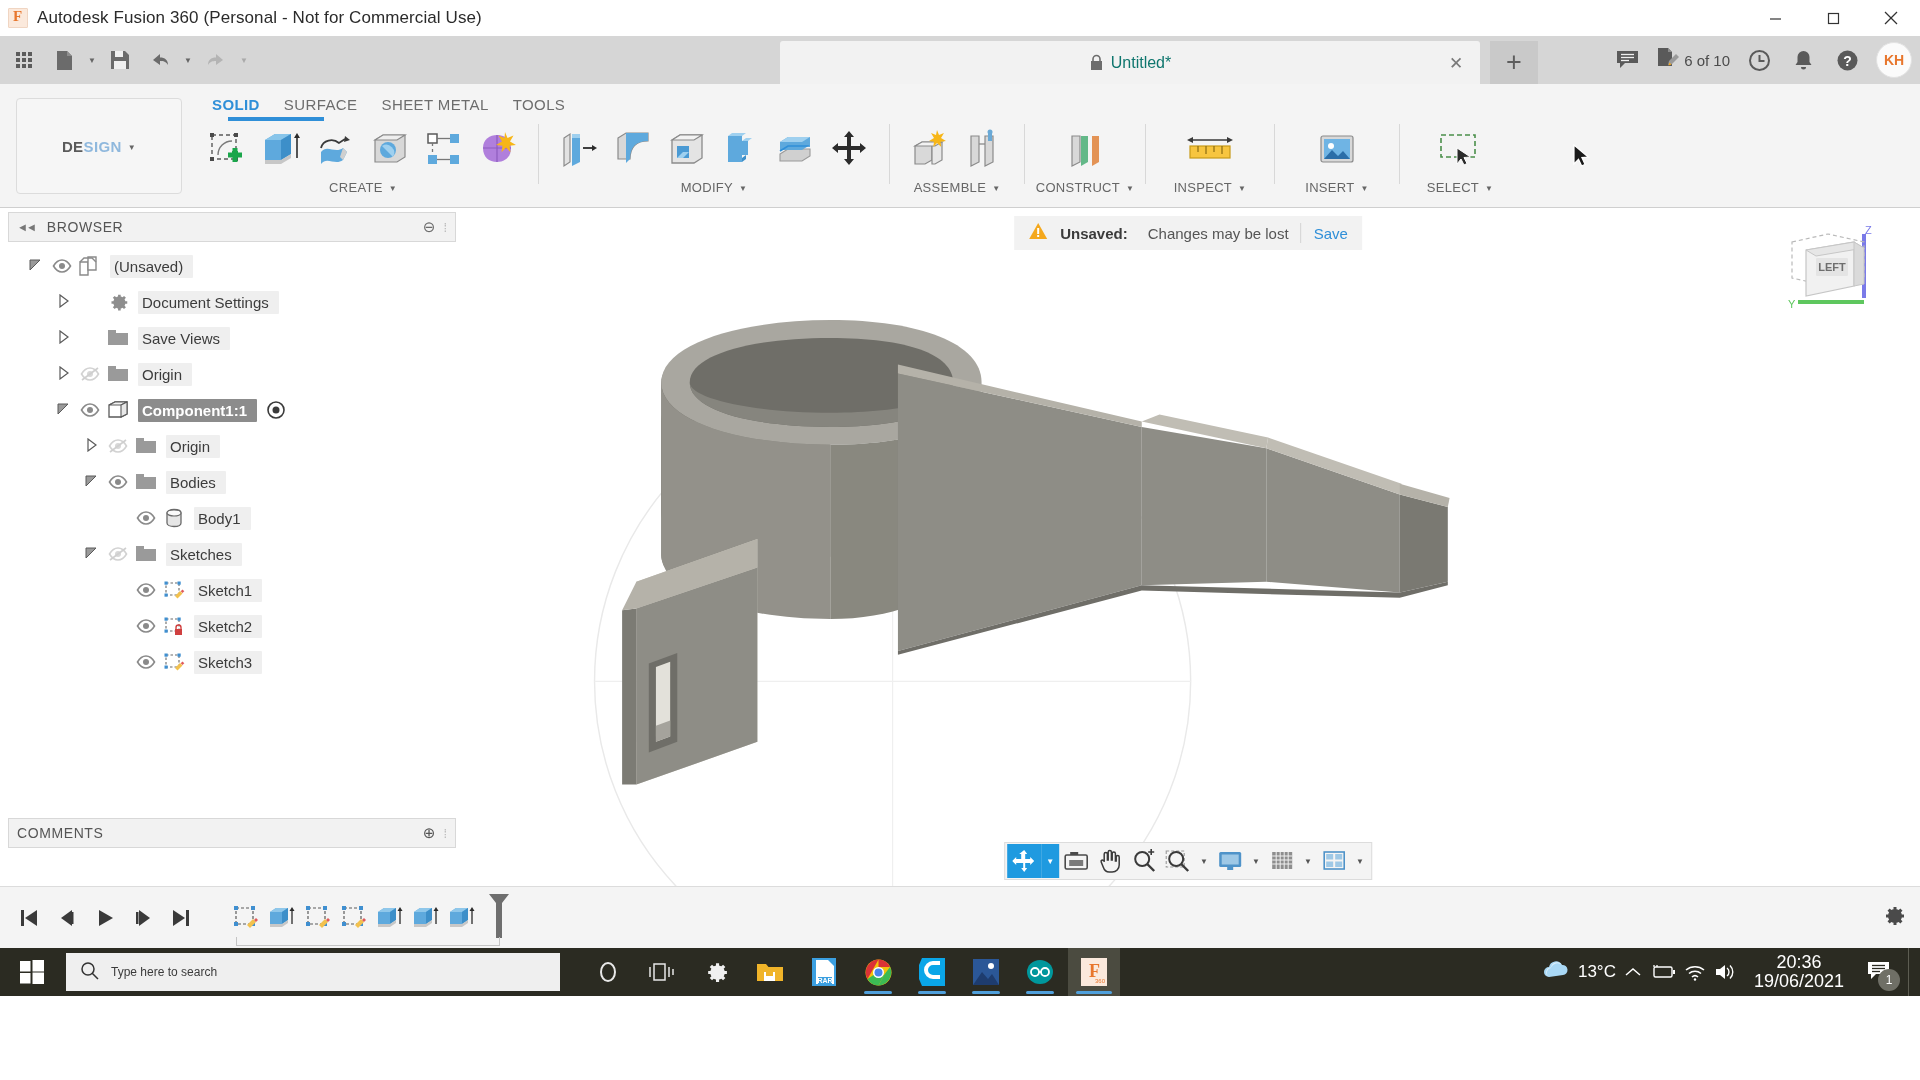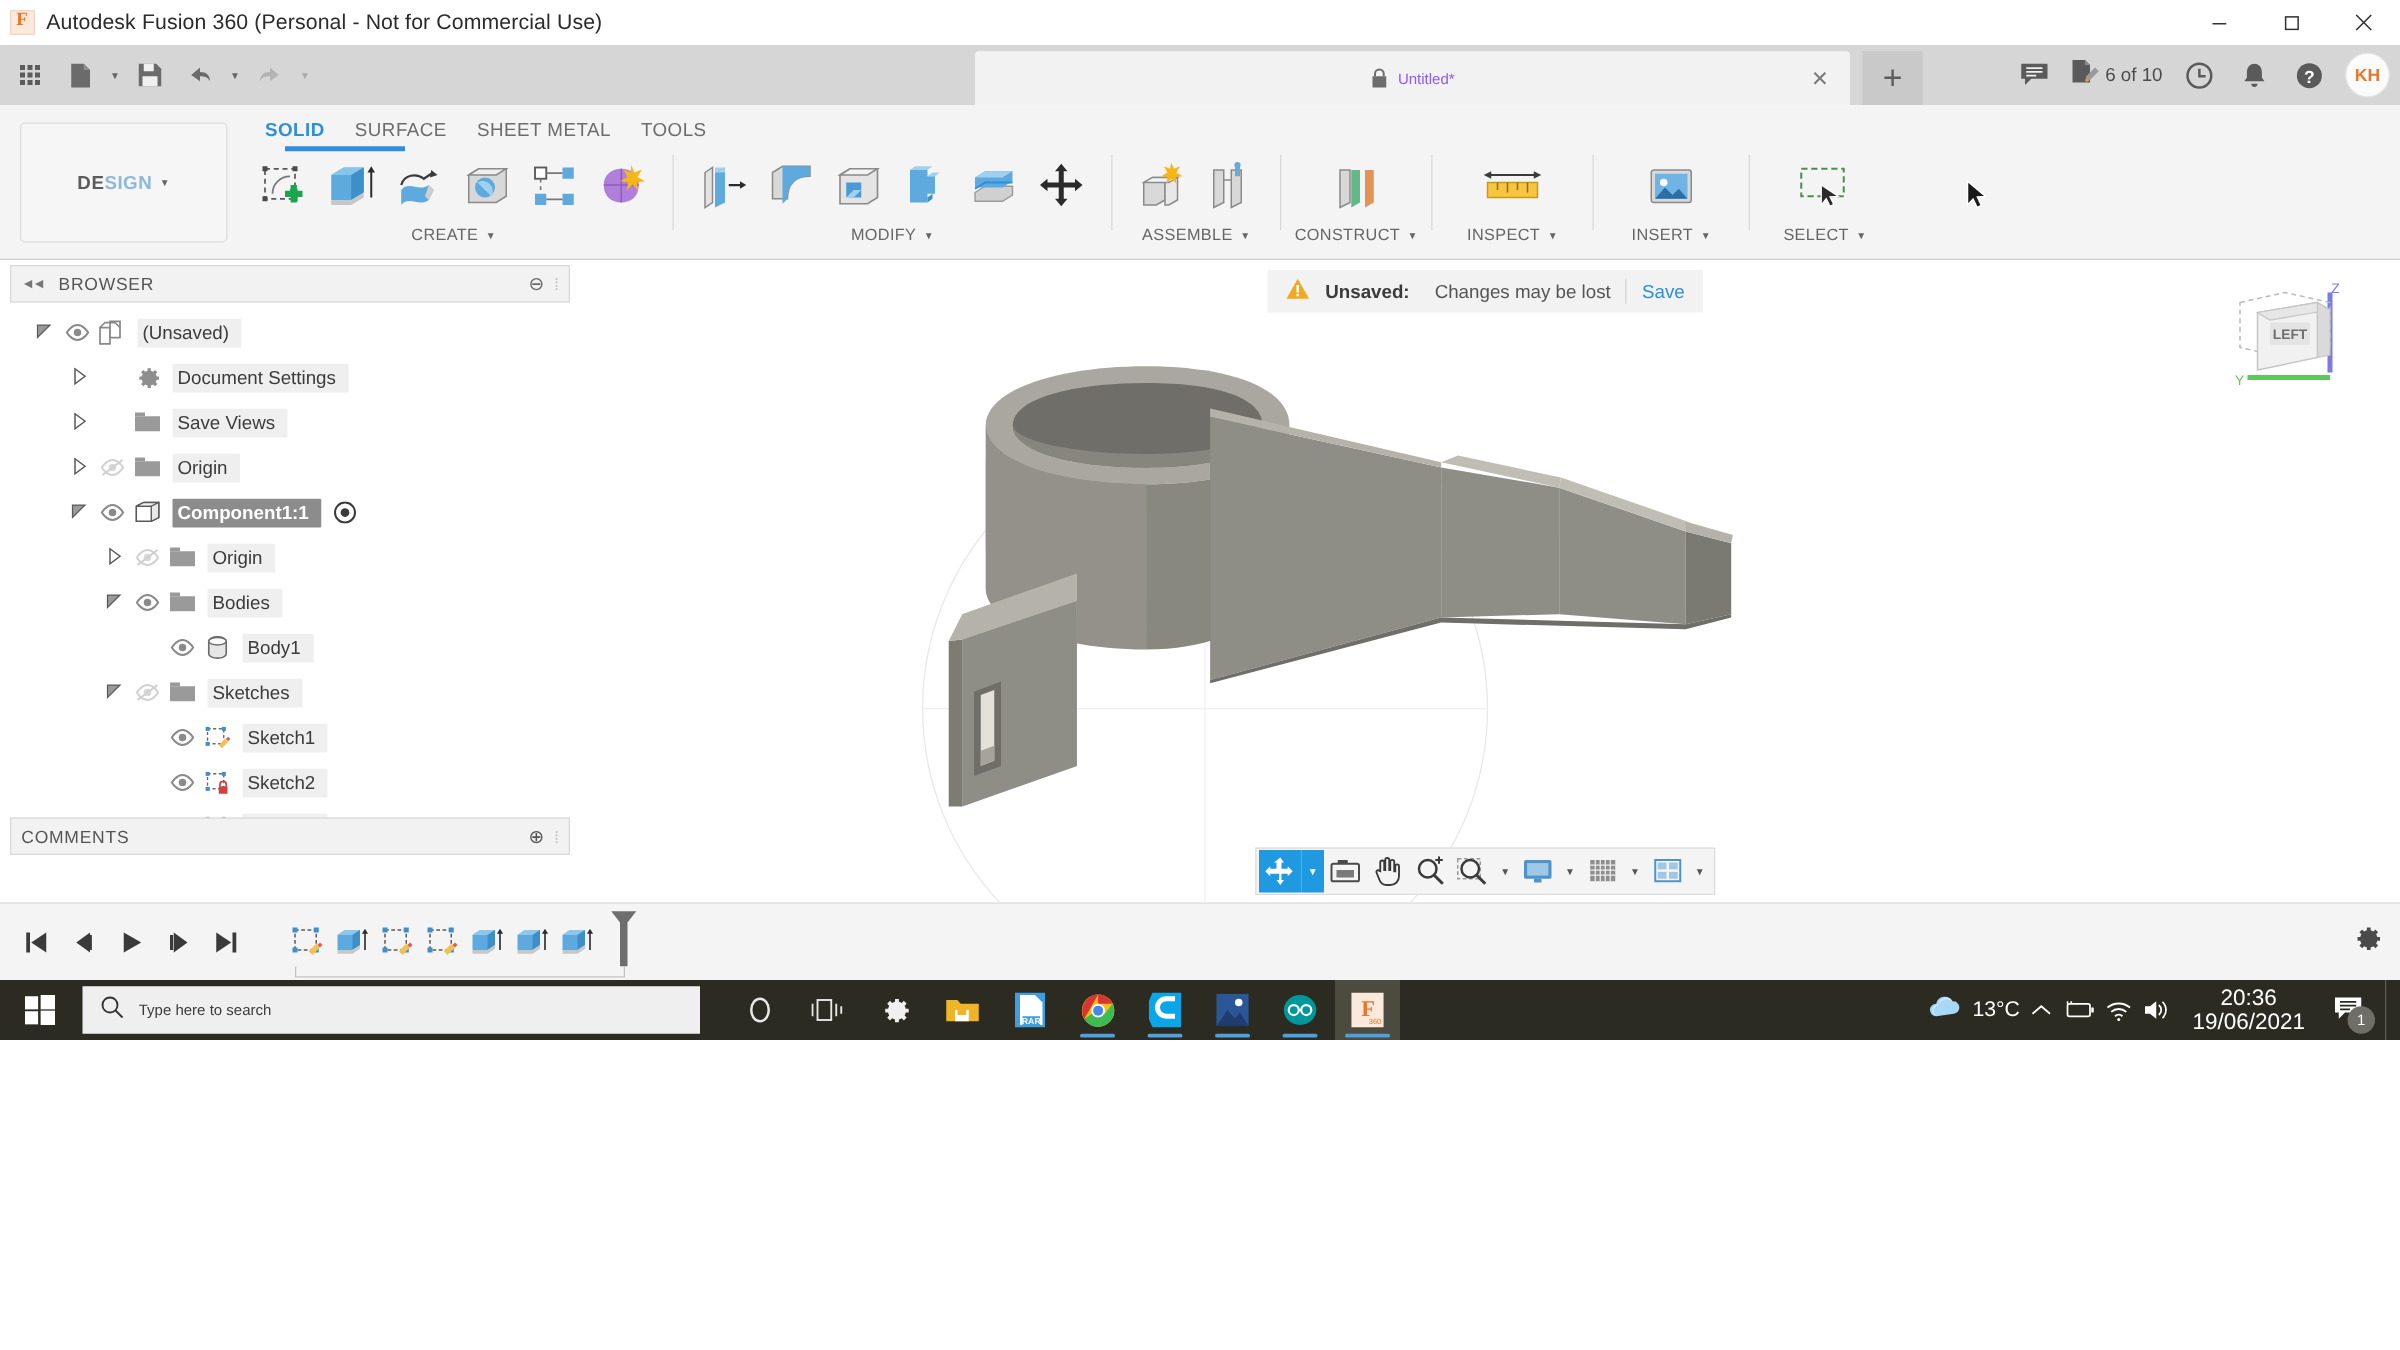--- a/index.html
+++ b/index.html
@@ -2,21 +2,21 @@
 <html><head>
 <meta charset="utf-8">
 <style>
   * { box-sizing: border-box; margin: 0; padding: 0; }
   html, body {
     width: 1920px; height: 1080px;
     overflow: hidden;
     font-family: "Liberation Sans", sans-serif;
     background: #ffffff;
   }
-  .app { position: relative; width: 1920px; height: 832px; }
+  .app { position: relative; width: 1920px; height: 996px; }
 
   
   .titlebar {
     position: absolute; left: 0; top: 0; width: 1920px; height: 36px;
     background: #ffffff; display: flex; align-items: center;
   }
   .title-logo {
     width: 20px; height: 20px; margin-left: 8px; margin-right: 9px;
     background: #fbe9dc; border: 1px solid #f0d5c2;
     position: relative; flex: none; border-radius: 1px;
@@ -62,21 +62,21 @@
       linear-gradient(#5c5c5c,#5c5c5c) 0 12px/4px 4px no-repeat,
       linear-gradient(#5c5c5c,#5c5c5c) 6px 12px/4px 4px no-repeat,
       linear-gradient(#5c5c5c,#5c5c5c) 12px 12px/4px 4px no-repeat;
   }
   .doc-tab {
     position: absolute; left: 780px; top: 5px; width: 700px; height: 43px;
     background: #f2f2f2; border-top-left-radius: 3px; border-top-right-radius: 3px;
     display: flex; align-items: center; justify-content: center;
   }
   .doc-tab .lock { margin-right: 7px; color: #6d6d6d; display: flex; }
-  .doc-tab .name { font-size: 12px; color: #8b5cf6; }
+  .doc-tab .name { font-size: 16px; color: #0f766e; }
   .tab-close {
     position: absolute; right: 14px; top: 12px; width: 20px; height: 20px;
     display: flex; align-items: center; justify-content: center;
     color: #7a7a7a; font-size: 17px;
   }
   .tab-add {
     position: absolute; left: 1490px; top: 5px; width: 48px; height: 43px;
     background: #c9c9c9; display: flex; align-items: center; justify-content: center;
     color: #5d5d5d; font-size: 27px; font-weight: 300;
   }

